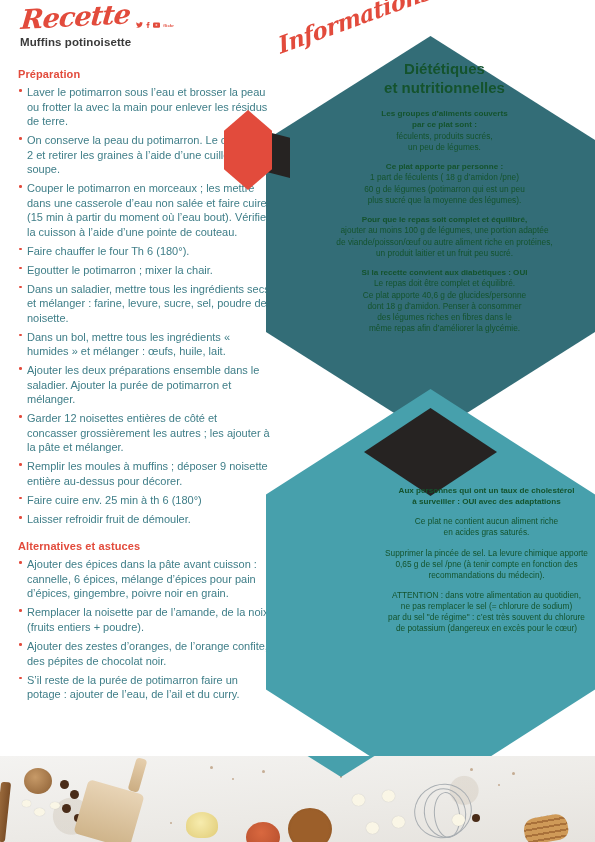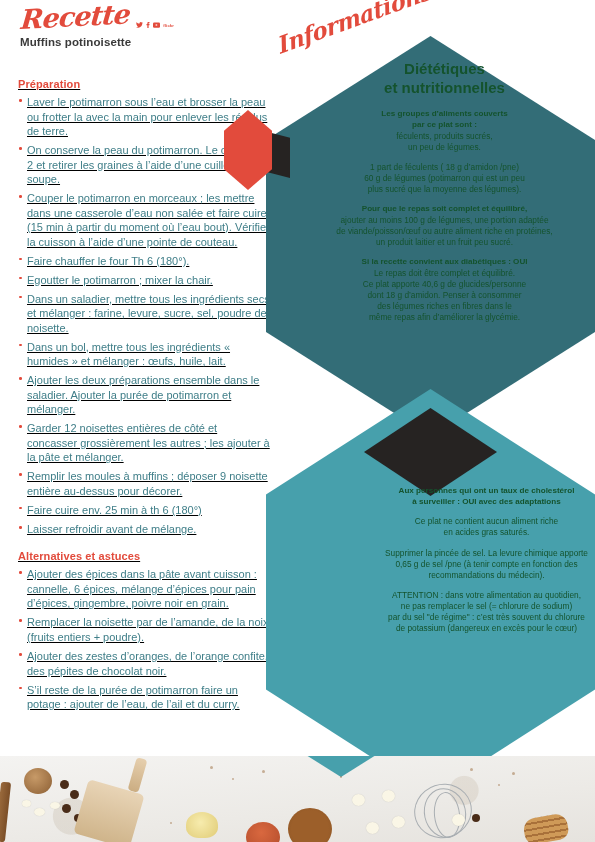--- a/index.html
+++ b/index.html
@@ -26,21 +26,21 @@
   .socials{display:flex;align-items:center;gap:3px;margin-bottom:5px;}
   .soc{color:#E24B3C;display:inline-flex;align-items:center;}
   .soc svg{display:block;}
   .soc-flickr{font-size:4.2px;font-weight:700;color:#E24B3C;letter-spacing:.1px;}
   .recipe-title{
     margin-top:3px;font-size:11.5px;font-weight:700;color:#3A3A3A;
     letter-spacing:.1px;
   }
 
   
-  .left-col{position:absolute;left:18px;top:78px;width:252px;text-decoration:underline;}
+  .left-col{position:absolute;left:18px;top:68px;width:252px;}
   .sec-head{
     color:#E24B3C;font-size:11px;font-weight:700;margin:0 0 5px 0;letter-spacing:.1px;
   }
   .sec-head.alt{margin-top:14px;}
   ul.steps{list-style:none;margin:0;padding:0;}
   ul.steps li{
     position:relative;padding-left:9px;margin-bottom:4.5px;
     color:#3F7E88;font-size:11px;line-height:1.32;
   }
   ul.steps li:before{
@@ -168,21 +168,21 @@
         <li>On conserve la peau du potimarron. Le couper en 2 et retirer les graines à l’aide d’une cuillère à soupe.</li>
         <li>Couper le potimarron en morceaux ; les mettre dans une casserole d’eau non salée et faire cuire (15 min à partir du moment où l’eau bout). Vérifier la cuisson à l’aide d’une pointe de couteau.</li>
         <li>Faire chauffer le four Th 6 (180°).</li>
         <li>Egoutter le potimarron ; mixer la chair.</li>
         <li>Dans un saladier, mettre tous les ingrédients secs et mélanger : farine, levure, sucre, sel, poudre de noisette.</li>
         <li>Dans un bol, mettre tous les ingrédients « humides » et mélanger : œufs, huile, lait.</li>
         <li>Ajouter les deux préparations ensemble dans le saladier. Ajouter la purée de potimarron et mélanger.</li>
         <li>Garder 12 noisettes entières de côté et concasser grossièrement les autres ; les ajouter à la pâte et mélanger.</li>
         <li>Remplir les moules à muffins ; déposer 9 noisette entière au-dessus pour décorer.</li>
         <li>Faire cuire env. 25 min à th 6 (180°)</li>
-        <li>Laisser refroidir avant de mélange.</li>
+        <li>Laisser refroidir fruit de démouler.</li>
       </ul>
 
     <h2 class="sec-head alt">Alternatives et astuces</h2>
     <ul class="steps" id="alt-list">
         <li>Ajouter des épices dans la pâte avant cuisson : cannelle, 6 épices, mélange d’épices pour pain d’épices, gingembre, poivre noir en grain.</li>
         <li>Remplacer la noisette par de l’amande, de la noix (fruits entiers + poudre).</li>
         <li>Ajouter des zestes d’oranges, de l’orange confite, des pépites de chocolat noir.</li>
         <li>S’il reste de la purée de potimarron faire un potage : ajouter de l’eau, de l’ail et du curry.</li>
       </ul>
   </div>
@@ -200,20 +200,21 @@
     <div class="info-script">Informations</div>
 
     <div class="hex-content hc-top">
       <h1 class="hx-title" id="hx-title">Diététiques<br>et nutritionnelles</h1>
       <div id="info-blocks">
           <p class="blk">
             <span class="b">Les groupes d’aliments couverts<br>par ce plat sont :</span>
             <span class="n"> féculents, produits sucrés,<br>un peu de légumes.</span>
           </p>
           <p class="blk">
+            <span class="b">Ce plat apporte par personne :</span>
             <span class="n">1 part de féculents ( 18 g d’amidon /pne)<br>60 g de légumes (potimarron qui est un peu<br>plus sucré que la moyenne des légumes).</span>
           </p>
           <p class="blk">
             <span class="b">Pour que le repas soit complet et équilibré,</span>
             <span class="n">ajouter au moins 100 g de légumes, une portion adaptée<br>de viande/poisson/œuf ou autre aliment riche en protéines,<br>un produit laitier et un fruit peu sucré.</span>
           </p>
           <p class="blk">
             <span class="b">Si la recette convient aux diabétiques : OUI</span>
             <span class="n">Le repas doit être complet et équilibré.<br>Ce plat apporte 40,6 g de glucides/personne<br>dont 18 g d’amidon. Penser à consommer<br>des légumes riches en fibres dans le<br>même repas afin d’améliorer la glycémie.</span>
           </p>

